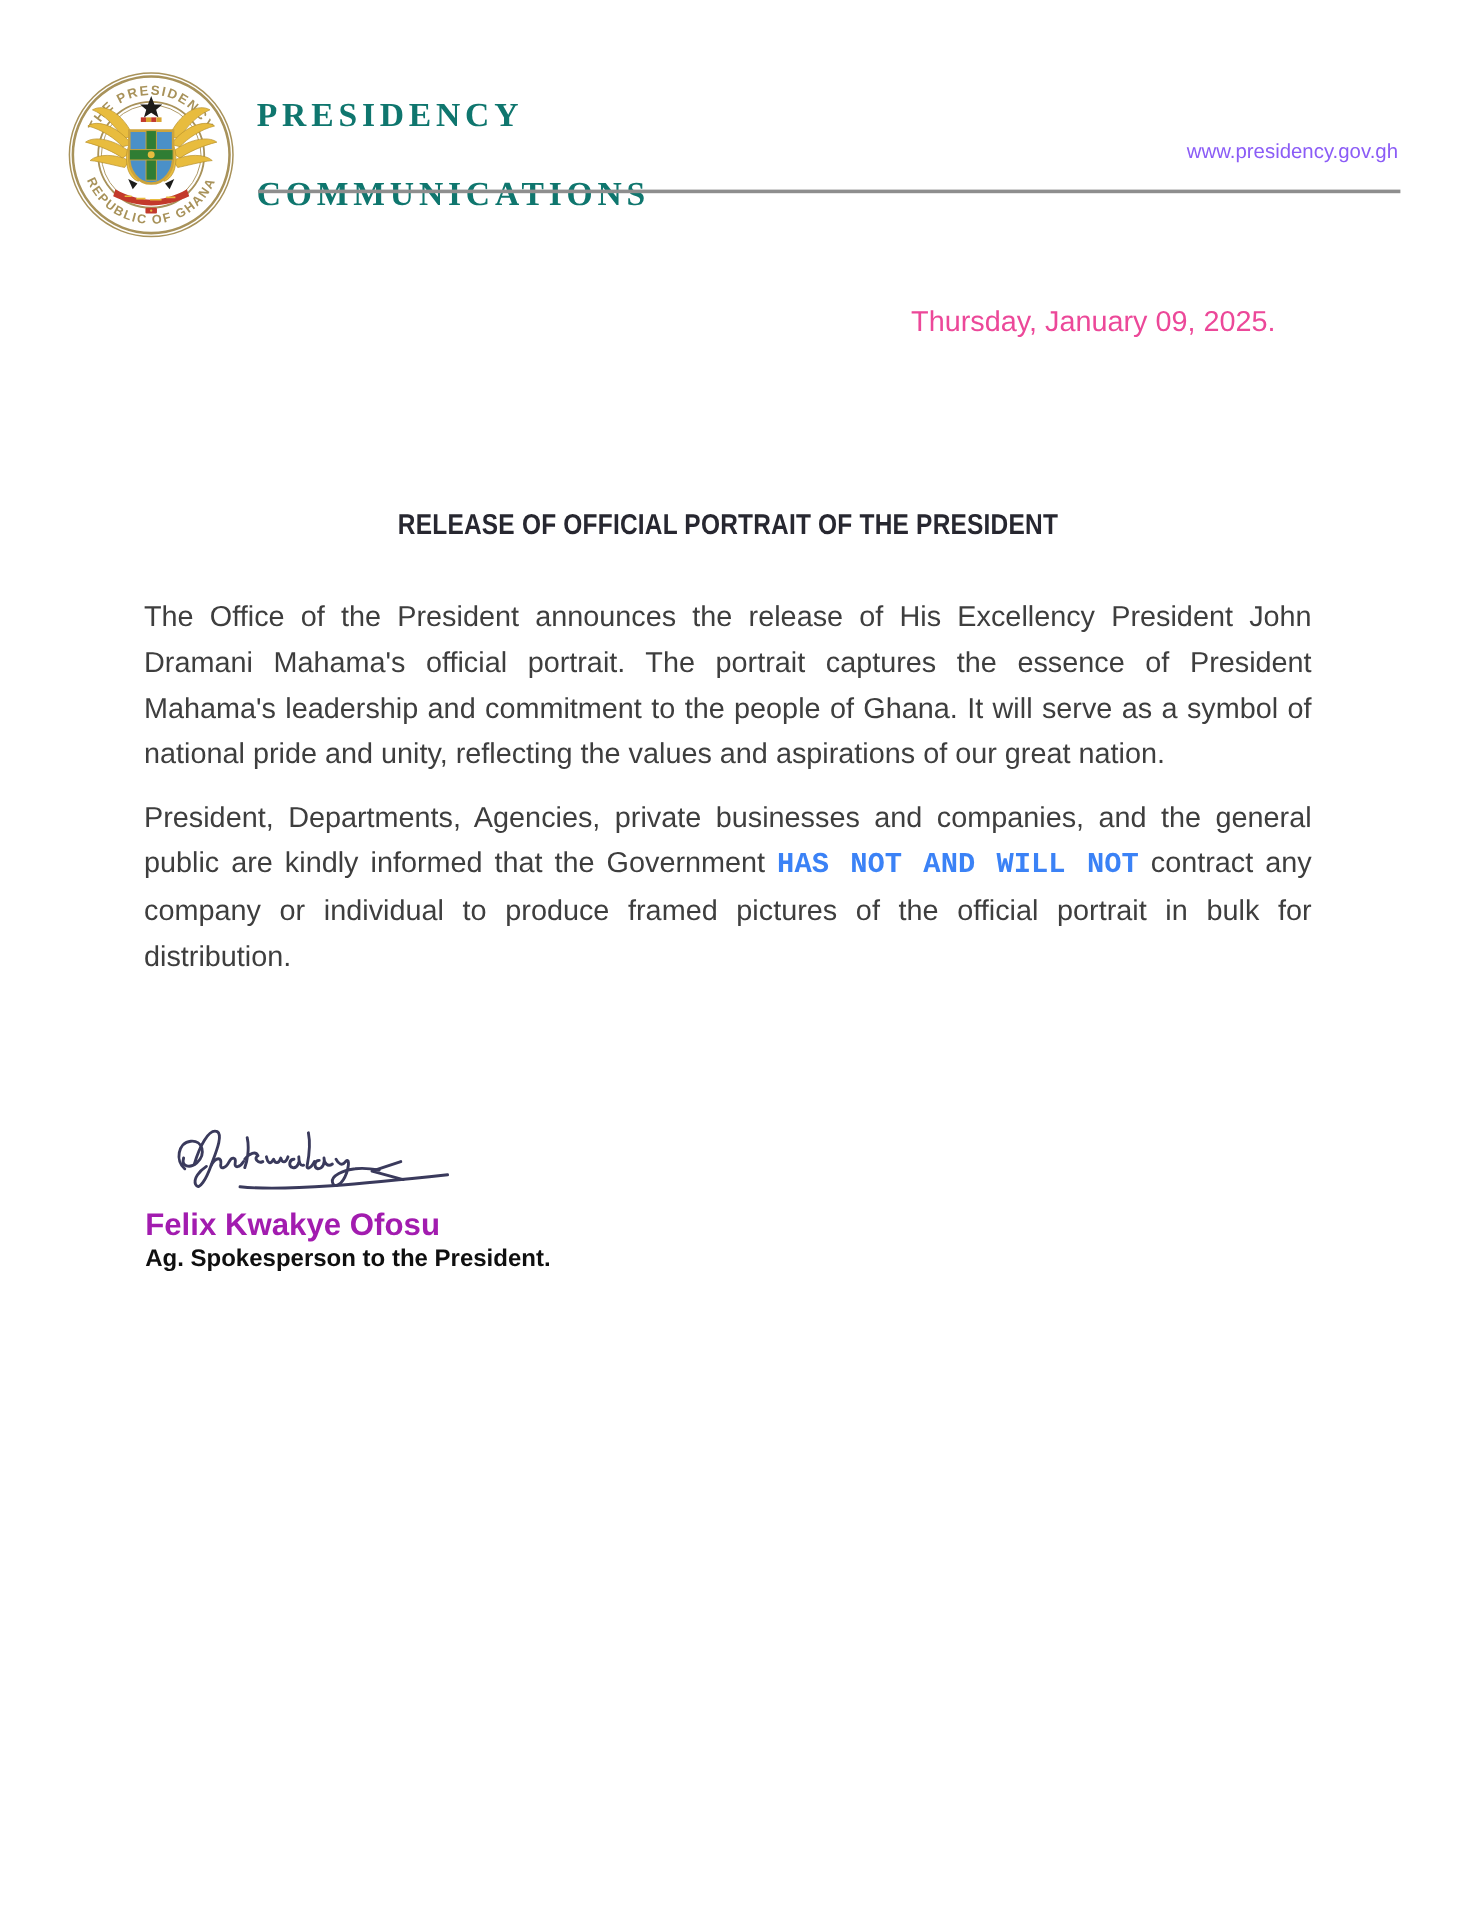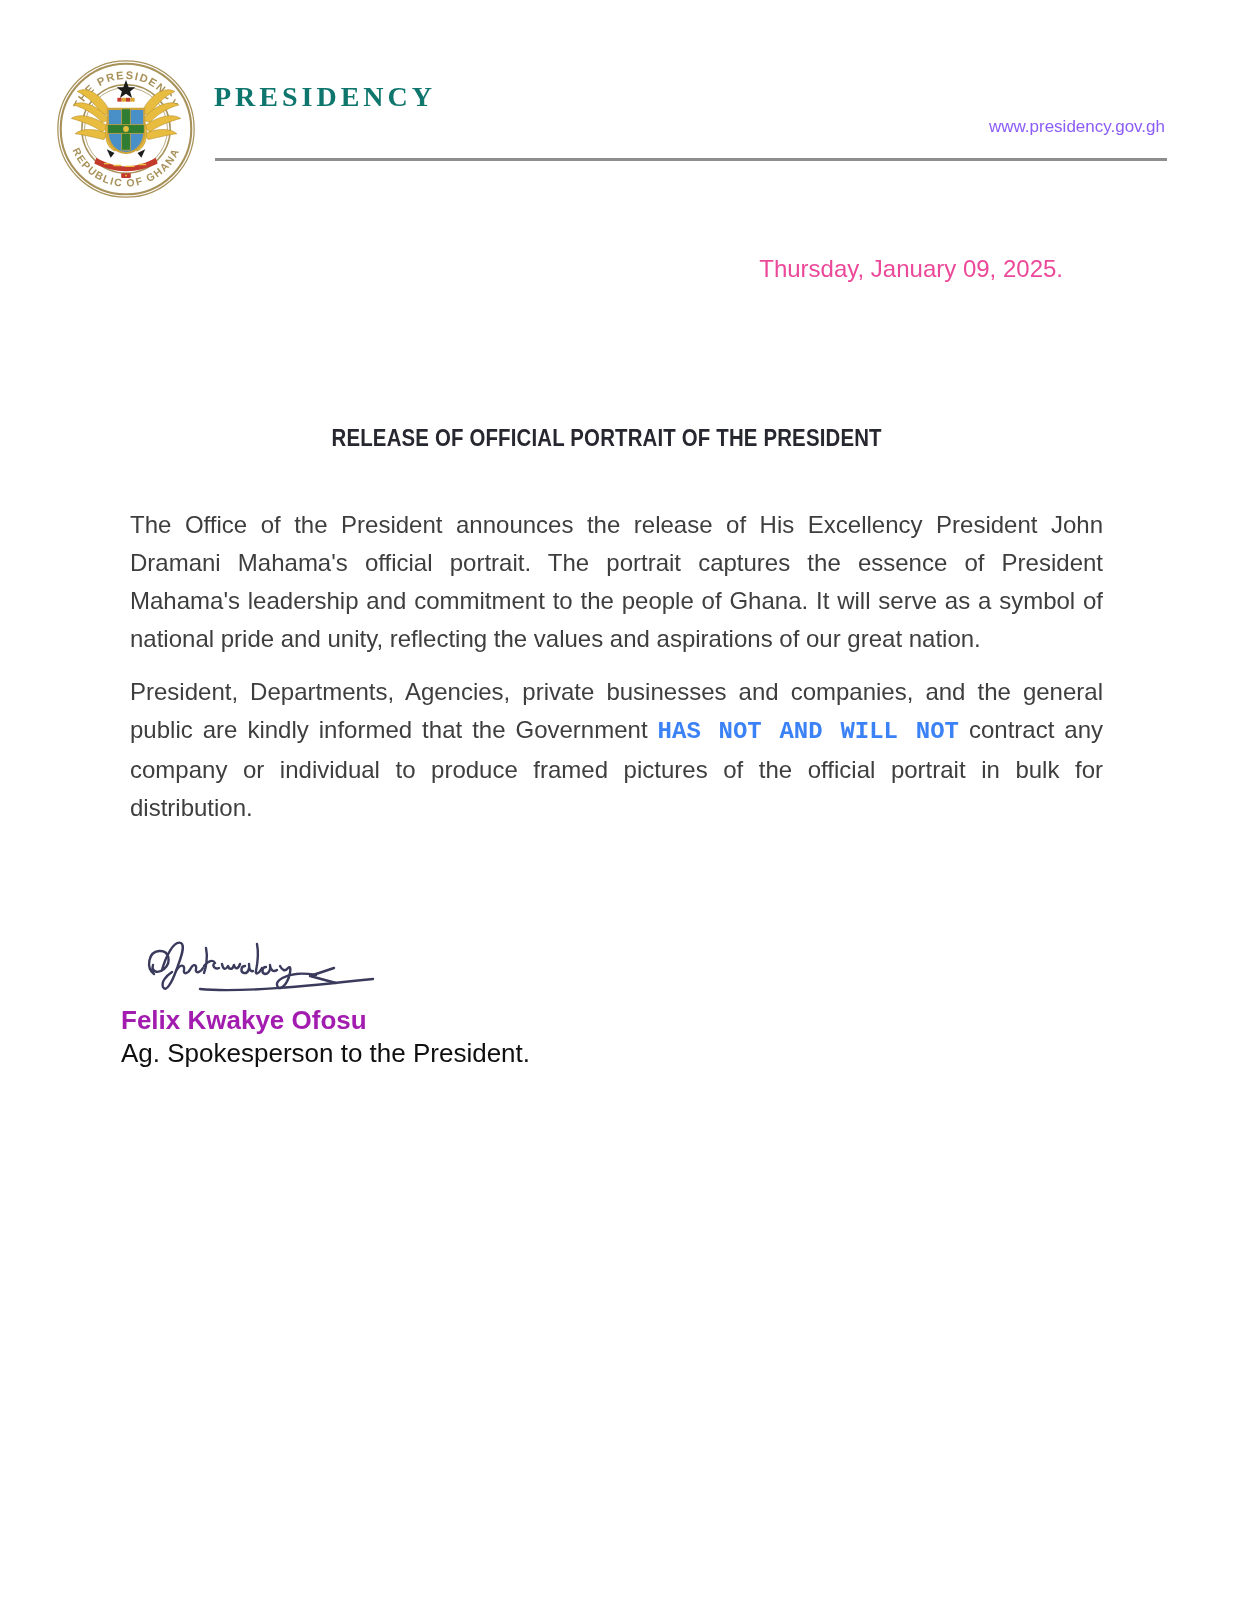--- a/index.html
+++ b/index.html
@@ -64,42 +64,42 @@
   .headline .condense {
     display:inline-block;
     transform:scaleX(0.85);
     transform-origin:center;
     letter-spacing:0.2px;
     white-space:nowrap;
   }
   .para {
     position:absolute; left:120px;
     width:973px;
-    margin:10px;
+    margin:0;
     font-size:24px;
     line-height:38px;
     color:#3e3e3e;
     text-align:justify;
   }
   .para strong { color:#3b82f6;font-family:Liberation Mono, monospace; }
   .para-1 { top:496px; }
   .para-2 { top:663px; }
 
   
   .sig-svg {
     position:absolute; left:138px; top:924px;
     width:245px; height:80px;
   }
   .sig-name {
     position:absolute; left:121px; top:1005px;
     font-size:26px; font-weight:700; color:#a21caf;
   }
   .sig-role {
     position:absolute; left:121px; top:1038px;
-    font-size:26px; font-weight:400; color:#0f0f0f;
+    font-size:20px; font-weight:700; color:#0f0f0f;
   }
 </style>
 </head>
 <body>
 
 <div class="page">
 
   <svg class="seal" viewBox="0 0 150 150" aria-hidden="true">
     <defs>
       <path id="arcTop" d="M30,101 A52,52 0 1 1 120,101" fill="none"></path>
@@ -149,21 +149,21 @@
       <circle cx="75" cy="75" r="3" fill="#e8bc3e"></circle>
 
       <path d="M44,105 C54,111 66,114 75,114 C84,114 96,111 106,105 L108,111 C98,116 86,119 75,119 C64,119 52,116 42,111 Z" stroke="none" fill="#c3392b"></path>
       <path d="M52,111 H58 M62,113 H70 M74,114 H84 M88,112 H96" stroke="#e8bc3e" stroke-width="1.4" fill="none"></path>
       <rect x="70" y="121" width="10" height="5" rx="1" stroke="none" fill="#c3392b"></rect>
       <circle cx="75" cy="123.5" r="1" fill="#e8bc3e"></circle>
     </g>
   </svg>
 
   <div class="org-title"><span>PRESIDENCY</span><br>
-</div>
+<span>COMMUNICATIONS</span></div>
 
   <div class="website">www.presidency.gov.gh</div>
 
   <div class="rule"></div>
 
   <div class="date-line">Thursday, January 09, 2025.</div>
 
   <div class="headline">
     <span class="condense">RELEASE OF OFFICIAL PORTRAIT OF THE PRESIDENT</span>
   </div>

